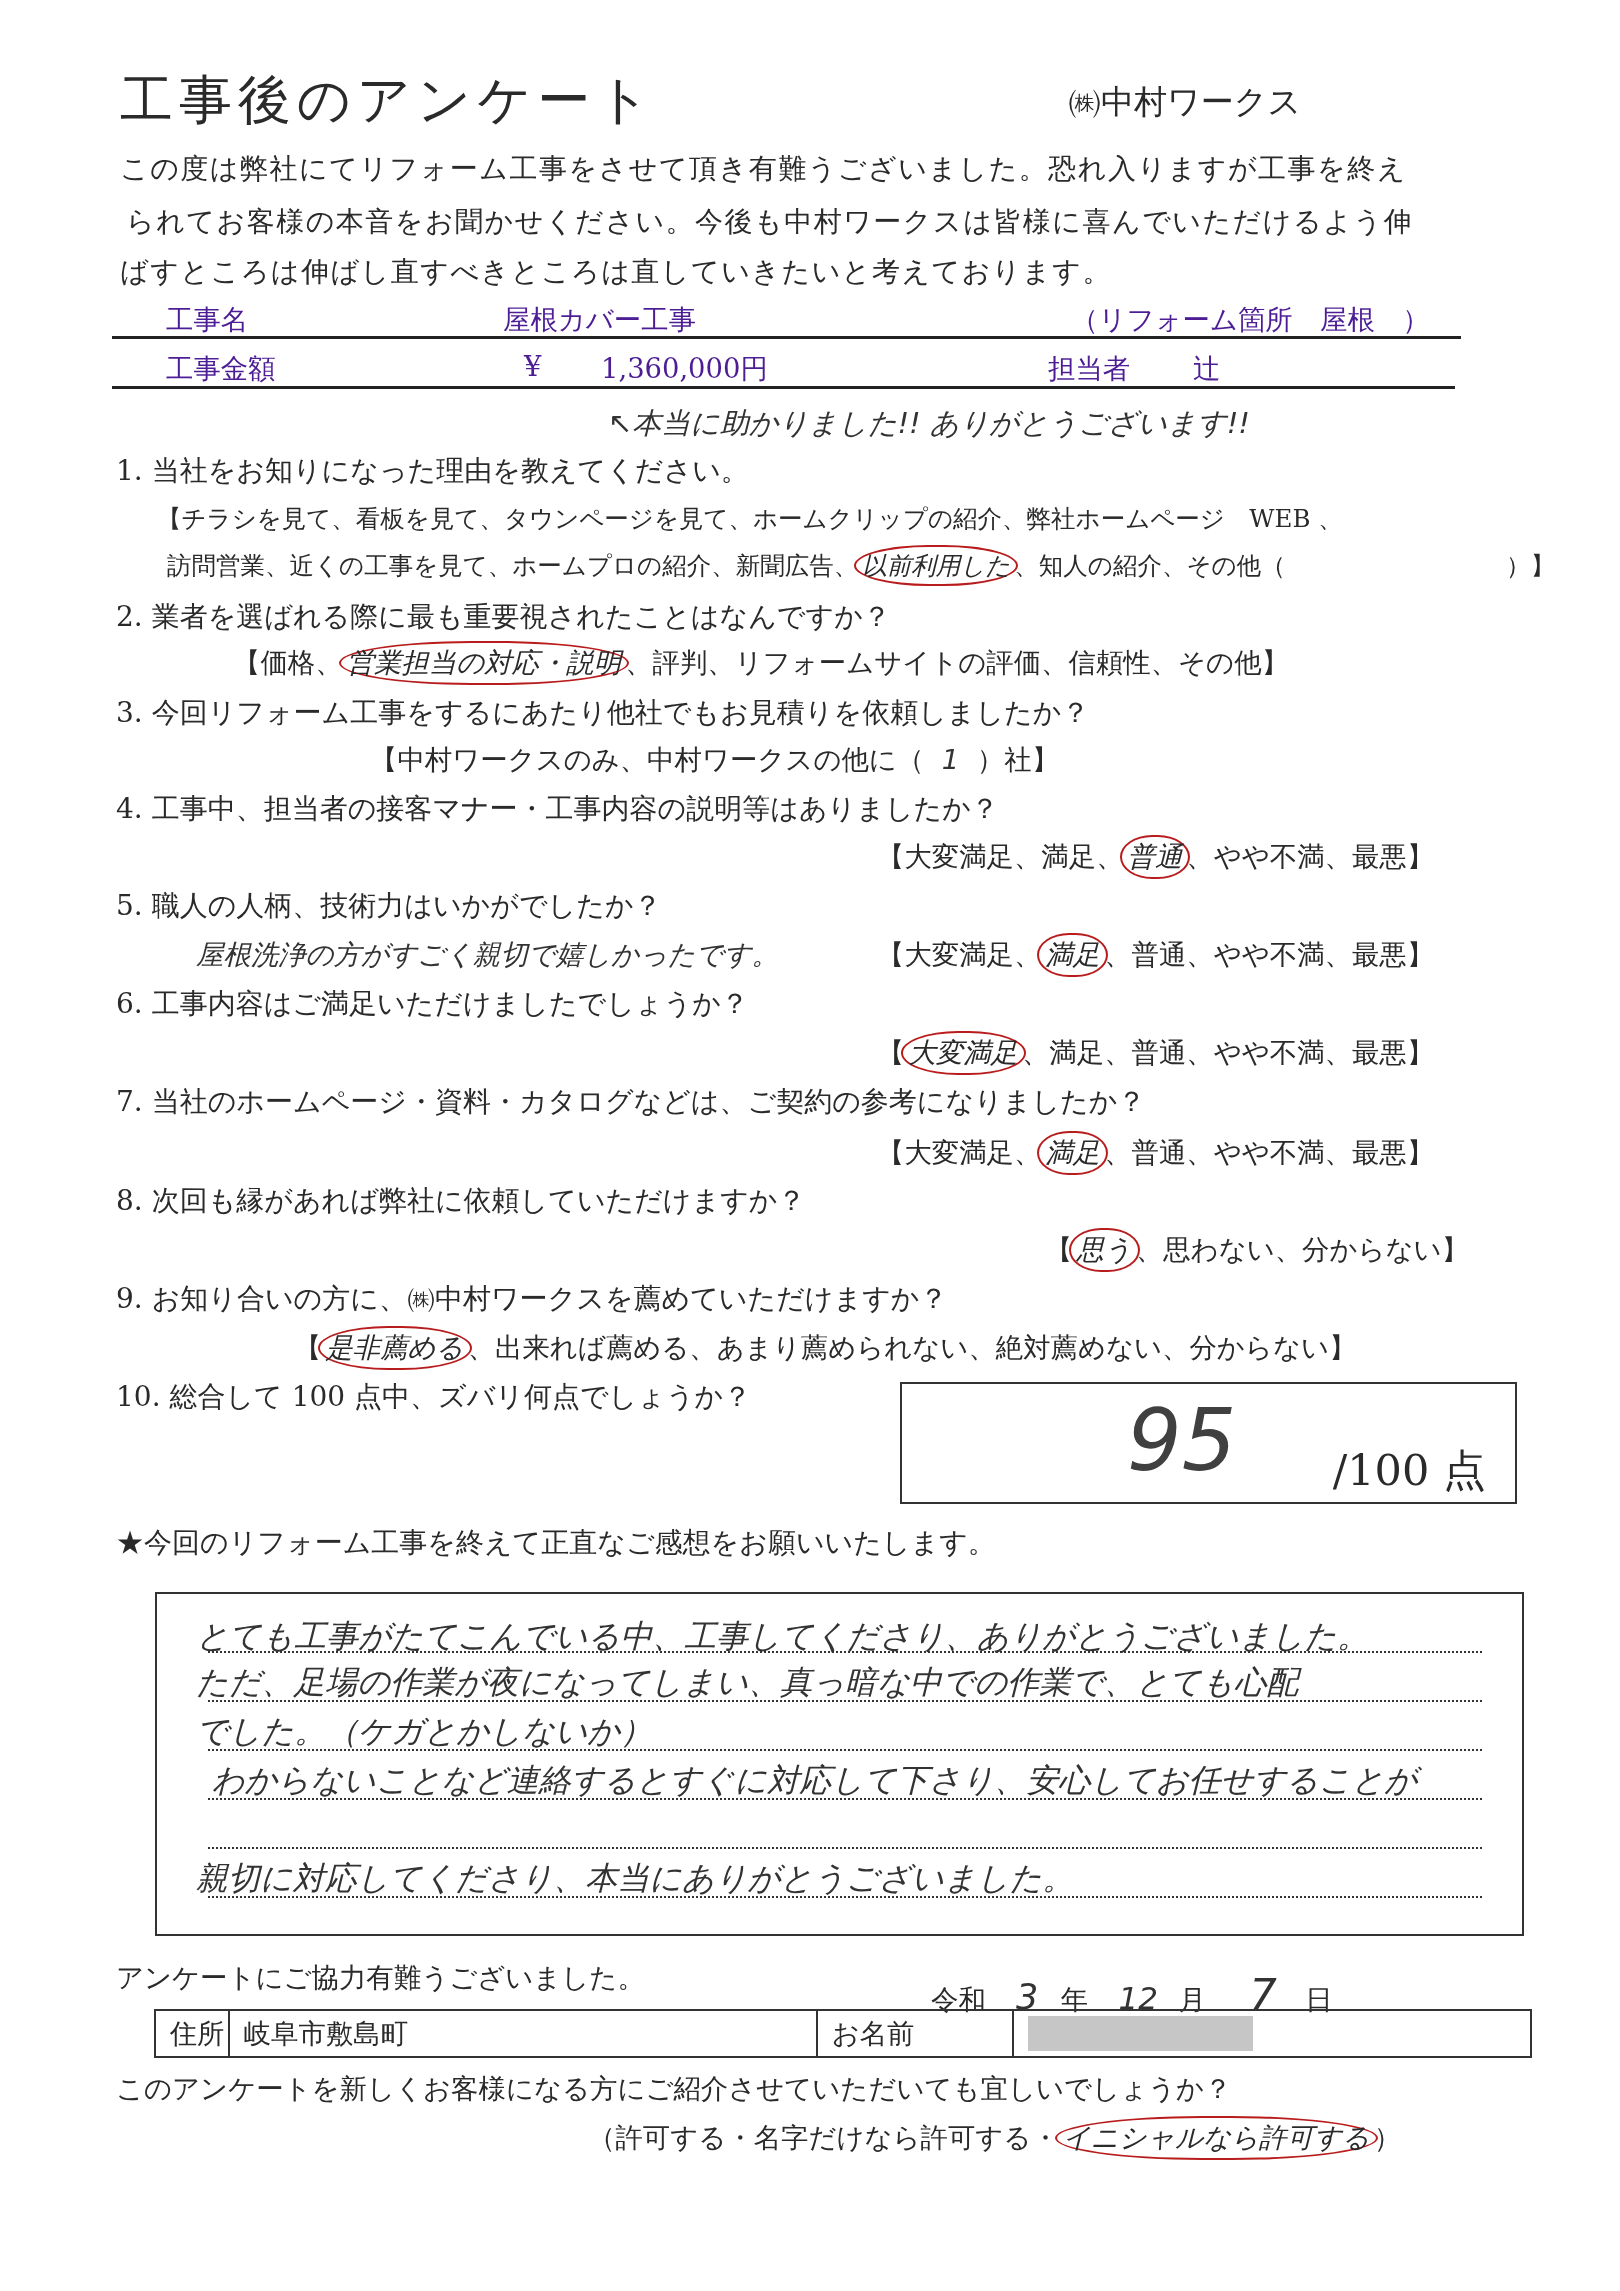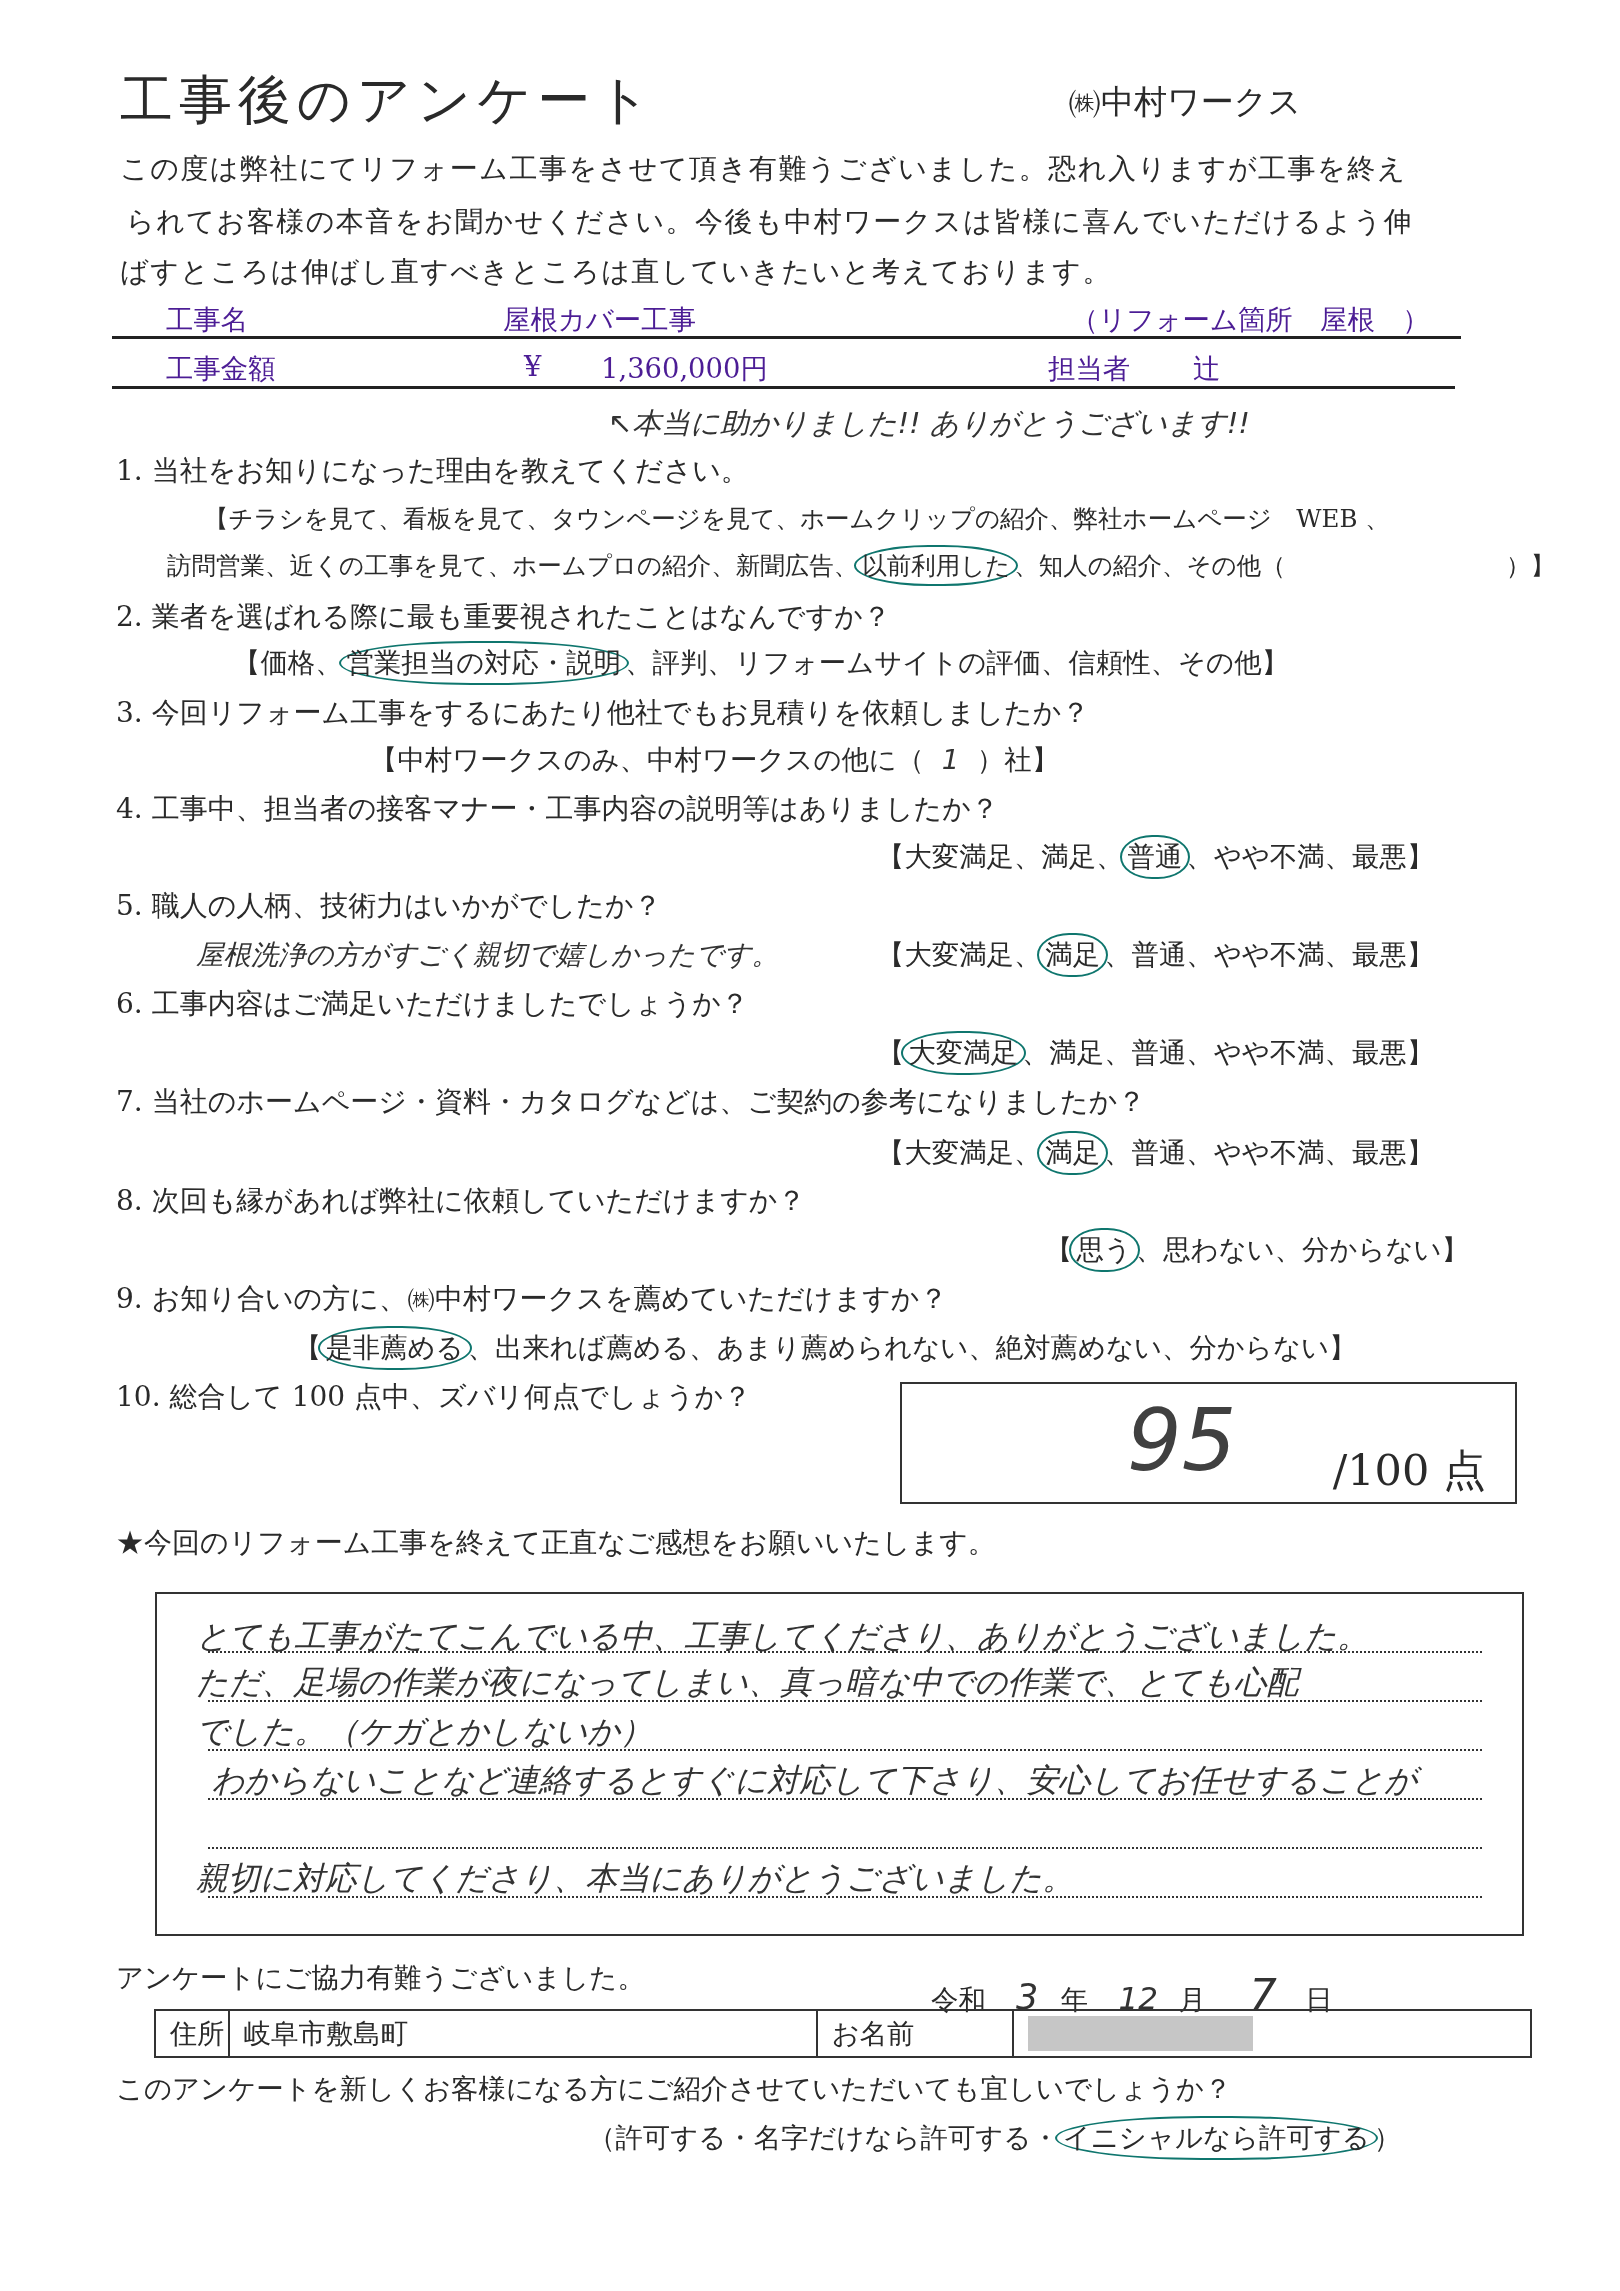--- a/index.html
+++ b/index.html
@@ -6,21 +6,21 @@
   body { width:1620px; height:2292px; position:relative; overflow:hidden;
          font-family:"DejaVu Serif","Liberation Serif",serif; color:#222; }
   .abs { position:absolute; white-space:nowrap; }
   .title { left:120px; top:65px; font-size:53px; letter-spacing:5.9px; color:#2a2a2a; }
   .company { left:1068px; top:80px; font-size:33px; color:#2a2a2a; }
   .intro { left:120px; font-size:28px; letter-spacing:1.5px; color:#2a2a2a; }
   .hdr { font-size:27.4px; color:#4c1d95;margin-left:46px; }
   .hline { position:absolute; height:2.9px; background:#222; }
   .q { left:116px; font-size:28px; color:#2a2a2a; }
   .opts { font-size:27.4px; color:#2a2a2a; }
-  .circ { display:inline-block; border:2px solid #0f766e; border-radius:50% / 55%; padding:2px 5.9px; margin:-3.9px -3.9px; }
+  .circ { display:inline-block; border:2px solid #b91c1c; border-radius:50% / 55%; padding:2px 5.9px; margin:-3.9px -3.9px;font-style:italic; }
   .hand { font-family:"DejaVu Sans","Liberation Sans",sans-serif; font-weight:300; color:#333; font-style:italic; }
   .scorebox { position:absolute; left:900px; top:1382px; width:617px; height:122px; border:2.9px solid #333; box-sizing:border-box; }
   .score-val { position:absolute; left:225px; top:5.9px; font-size:86px; font-family:"DejaVu Sans",sans-serif; font-weight:200; font-style:italic; color:#404040; }
   .score-max { position:absolute; right:29px; bottom:2px; font-size:43px; color:#2a2a2a; }
   .commentbox { position:absolute; left:155px; top:1592px; width:1369px; height:344px; border:2.9px solid #333; box-sizing:border-box; }
   .cline { position:absolute; left:51px; width:1274px; border-bottom:2.9px dotted #333; }
   .ctext { position:absolute; left:39px; font-size:32px; }
   .ftable { position:absolute; left:154px; top:2009px; width:1378px; height:49px; border:2px solid #333; box-sizing:border-box; display:flex; }
   .fcell { border-right:2px solid #333; box-sizing:border-box; font-size:27.4px; padding-left:13.7px; line-height:45px; color:#2a2a2a; }
   .fcell:last-child { border-right:none; }
@@ -47,21 +47,21 @@
 <div class="abs hdr" style="left:1002px; top:351px;">担当者</div>
 <div class="abs hdr" style="left:1147px; top:351px;">辻</div>
 <div class="hline" style="left:112px; top:386px; width:1343px;"></div>
 
 <div class="abs hand" style="left:608px; top:404px; font-size:29px;">↖本当に助かりました!! ありがとうございます!!</div>
 
 <div class="abs q" style="top:452px;">
   <span>1.</span>
   <span>当社をお知りになった理由を教えてください。</span>
 </div>
-<div class="abs opts" style="left:157px; top:502px; font-size:24.5px;margin-left:47px;">【チラシを見て、看板を見て、タウンページを見て、ホームクリップの紹介、弊社ホームページ　WEB 、</div>
+<div class="abs opts" style="left:157px; top:502px; font-size:24.5px;">【チラシを見て、看板を見て、タウンページを見て、ホームクリップの紹介、弊社ホームページ　WEB 、</div>
 <div class="abs opts" style="left:167px; top:549px; font-size:24.5px;">
   <span>訪問営業、近くの工事を見て、ホームプロの紹介、新聞広告、</span><span class="circ">以前利用した</span><span>、知人の紹介、その他（　　　　　　　　　）】</span>
 </div>
 
 <div class="abs q" style="top:598px;">
   <span>2.</span>
   <span>業者を選ばれる際に最も重要視されたことはなんですか？</span>
 </div>
 <div class="abs opts" style="left:233px; top:645px;">
   <span>【価格、</span><span class="circ">営業担当の対応・説明</span><span>、評判、リフォームサイトの評価、信頼性、その他】</span>

